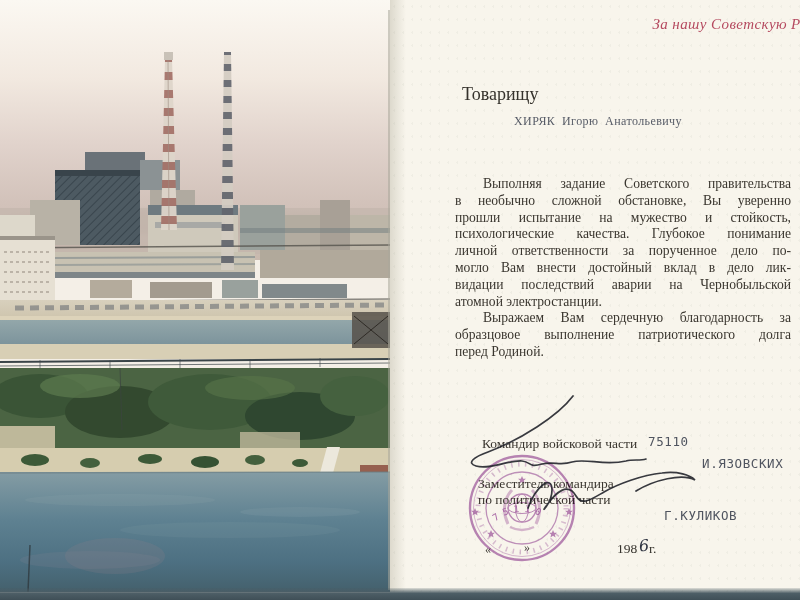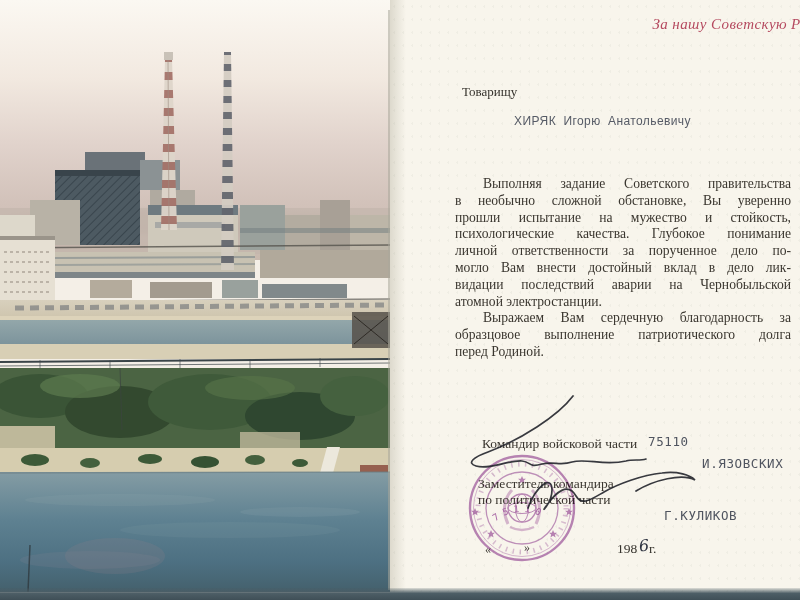--- a/index.html
+++ b/index.html
@@ -13,22 +13,22 @@
   .photo-edge{left:388px;top:10px;width:2px;height:580px;background:#aaa79a;opacity:.55;}
 
   
   .text-page{left:390px;top:0;width:484px;height:592px;background:#f8f5ec;
      background-image:radial-gradient(rgba(90,90,80,.05) 1px, transparent 1px);
      background-size:9px 13px;color:#35322c;}
   .page-fold{left:0;top:0;width:16px;height:592px;
      background:linear-gradient(90deg, rgba(150,145,125,.28), rgba(150,145,125,0));}
 
   .slogan{top:16px;right:30px;font-size:15px;font-style:italic;letter-spacing:.4px;}
-  .salutation{left:72px;top:84px;font-size:13px;}
-  .recipient{left:124px;top:114px;font-family:Liberation Sans, sans-serif;
+  .salutation{left:72px;top:84px;font-size:18px;}
+  .recipient{left:124px;top:114px;font-family:Liberation Serif, serif;
      font-size:12px;color:#565b66;white-space:pre;letter-spacing:.4px;}
 
   .letter-body{left:65px;top:176px;width:336px;font-size:13.6px;line-height:16.8px;color:#3a362f;}
   .bl{text-align:justify;text-align-last:justify;}
   .bl.ind{padding-left:28px;}
   .bl.last{text-align:center;text-align-last:left;}
 
   .t-serif{font-size:13.5px;color:#3a362f;}
   .t-mono{font-family:"DejaVu Sans Mono",monospace;font-size:12.5px;color:#4f545f;letter-spacing:.6px;}
 

